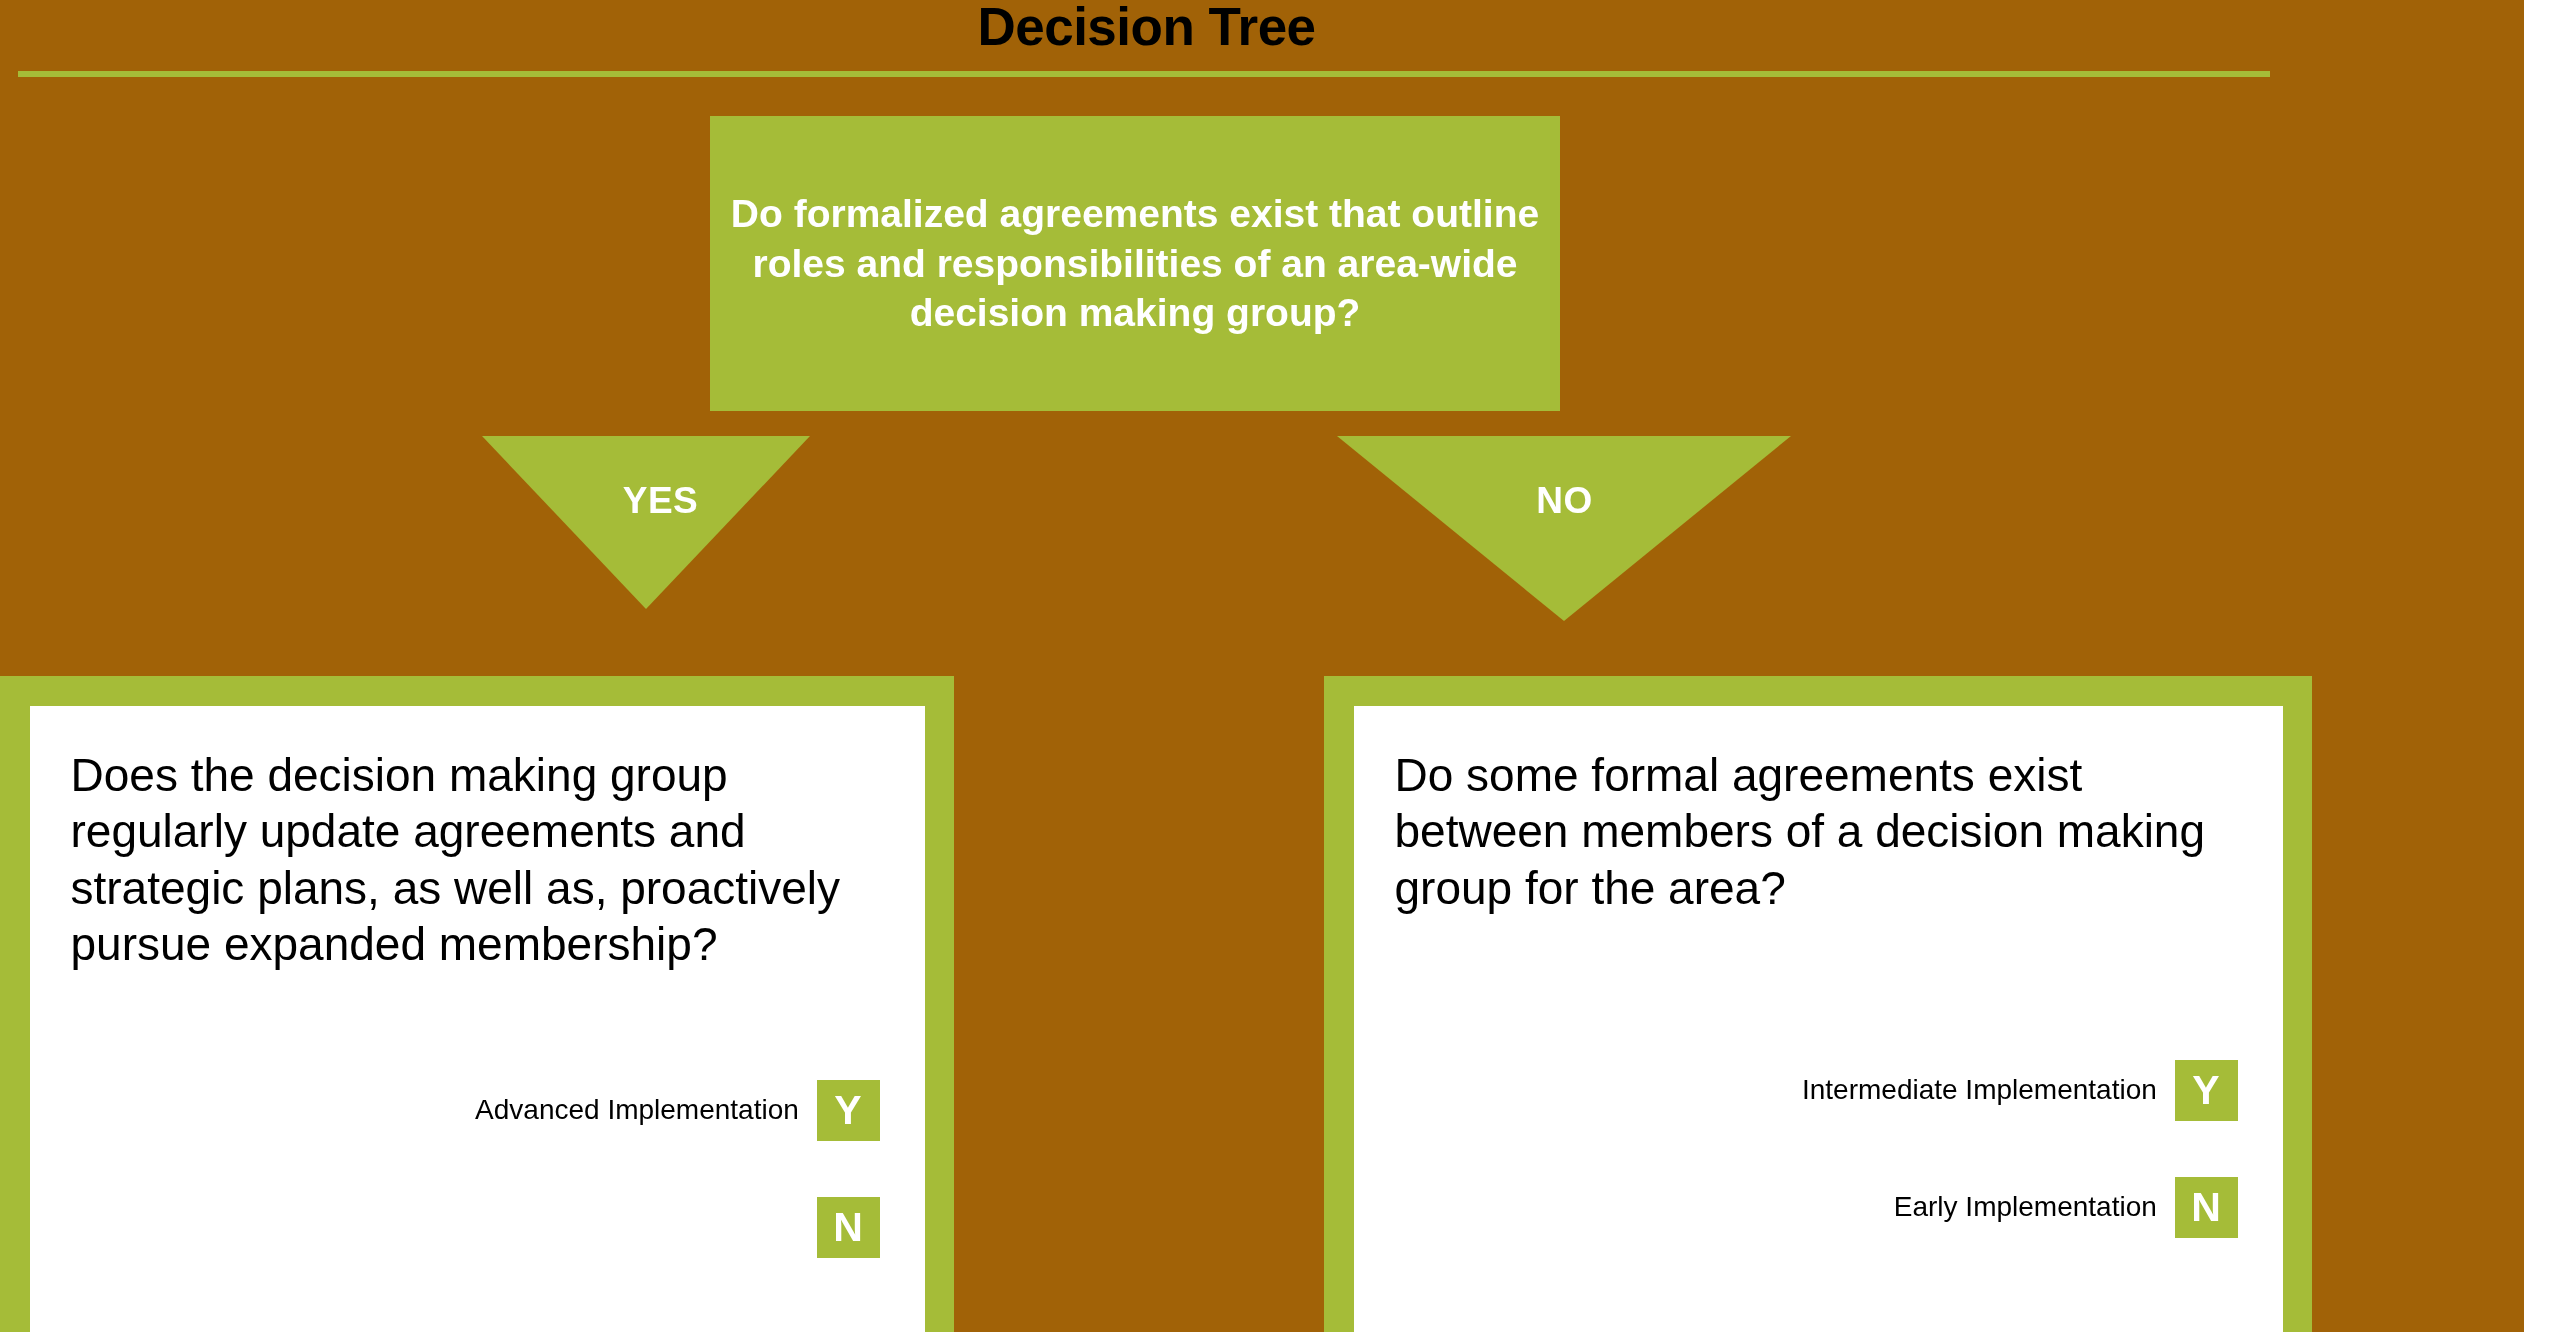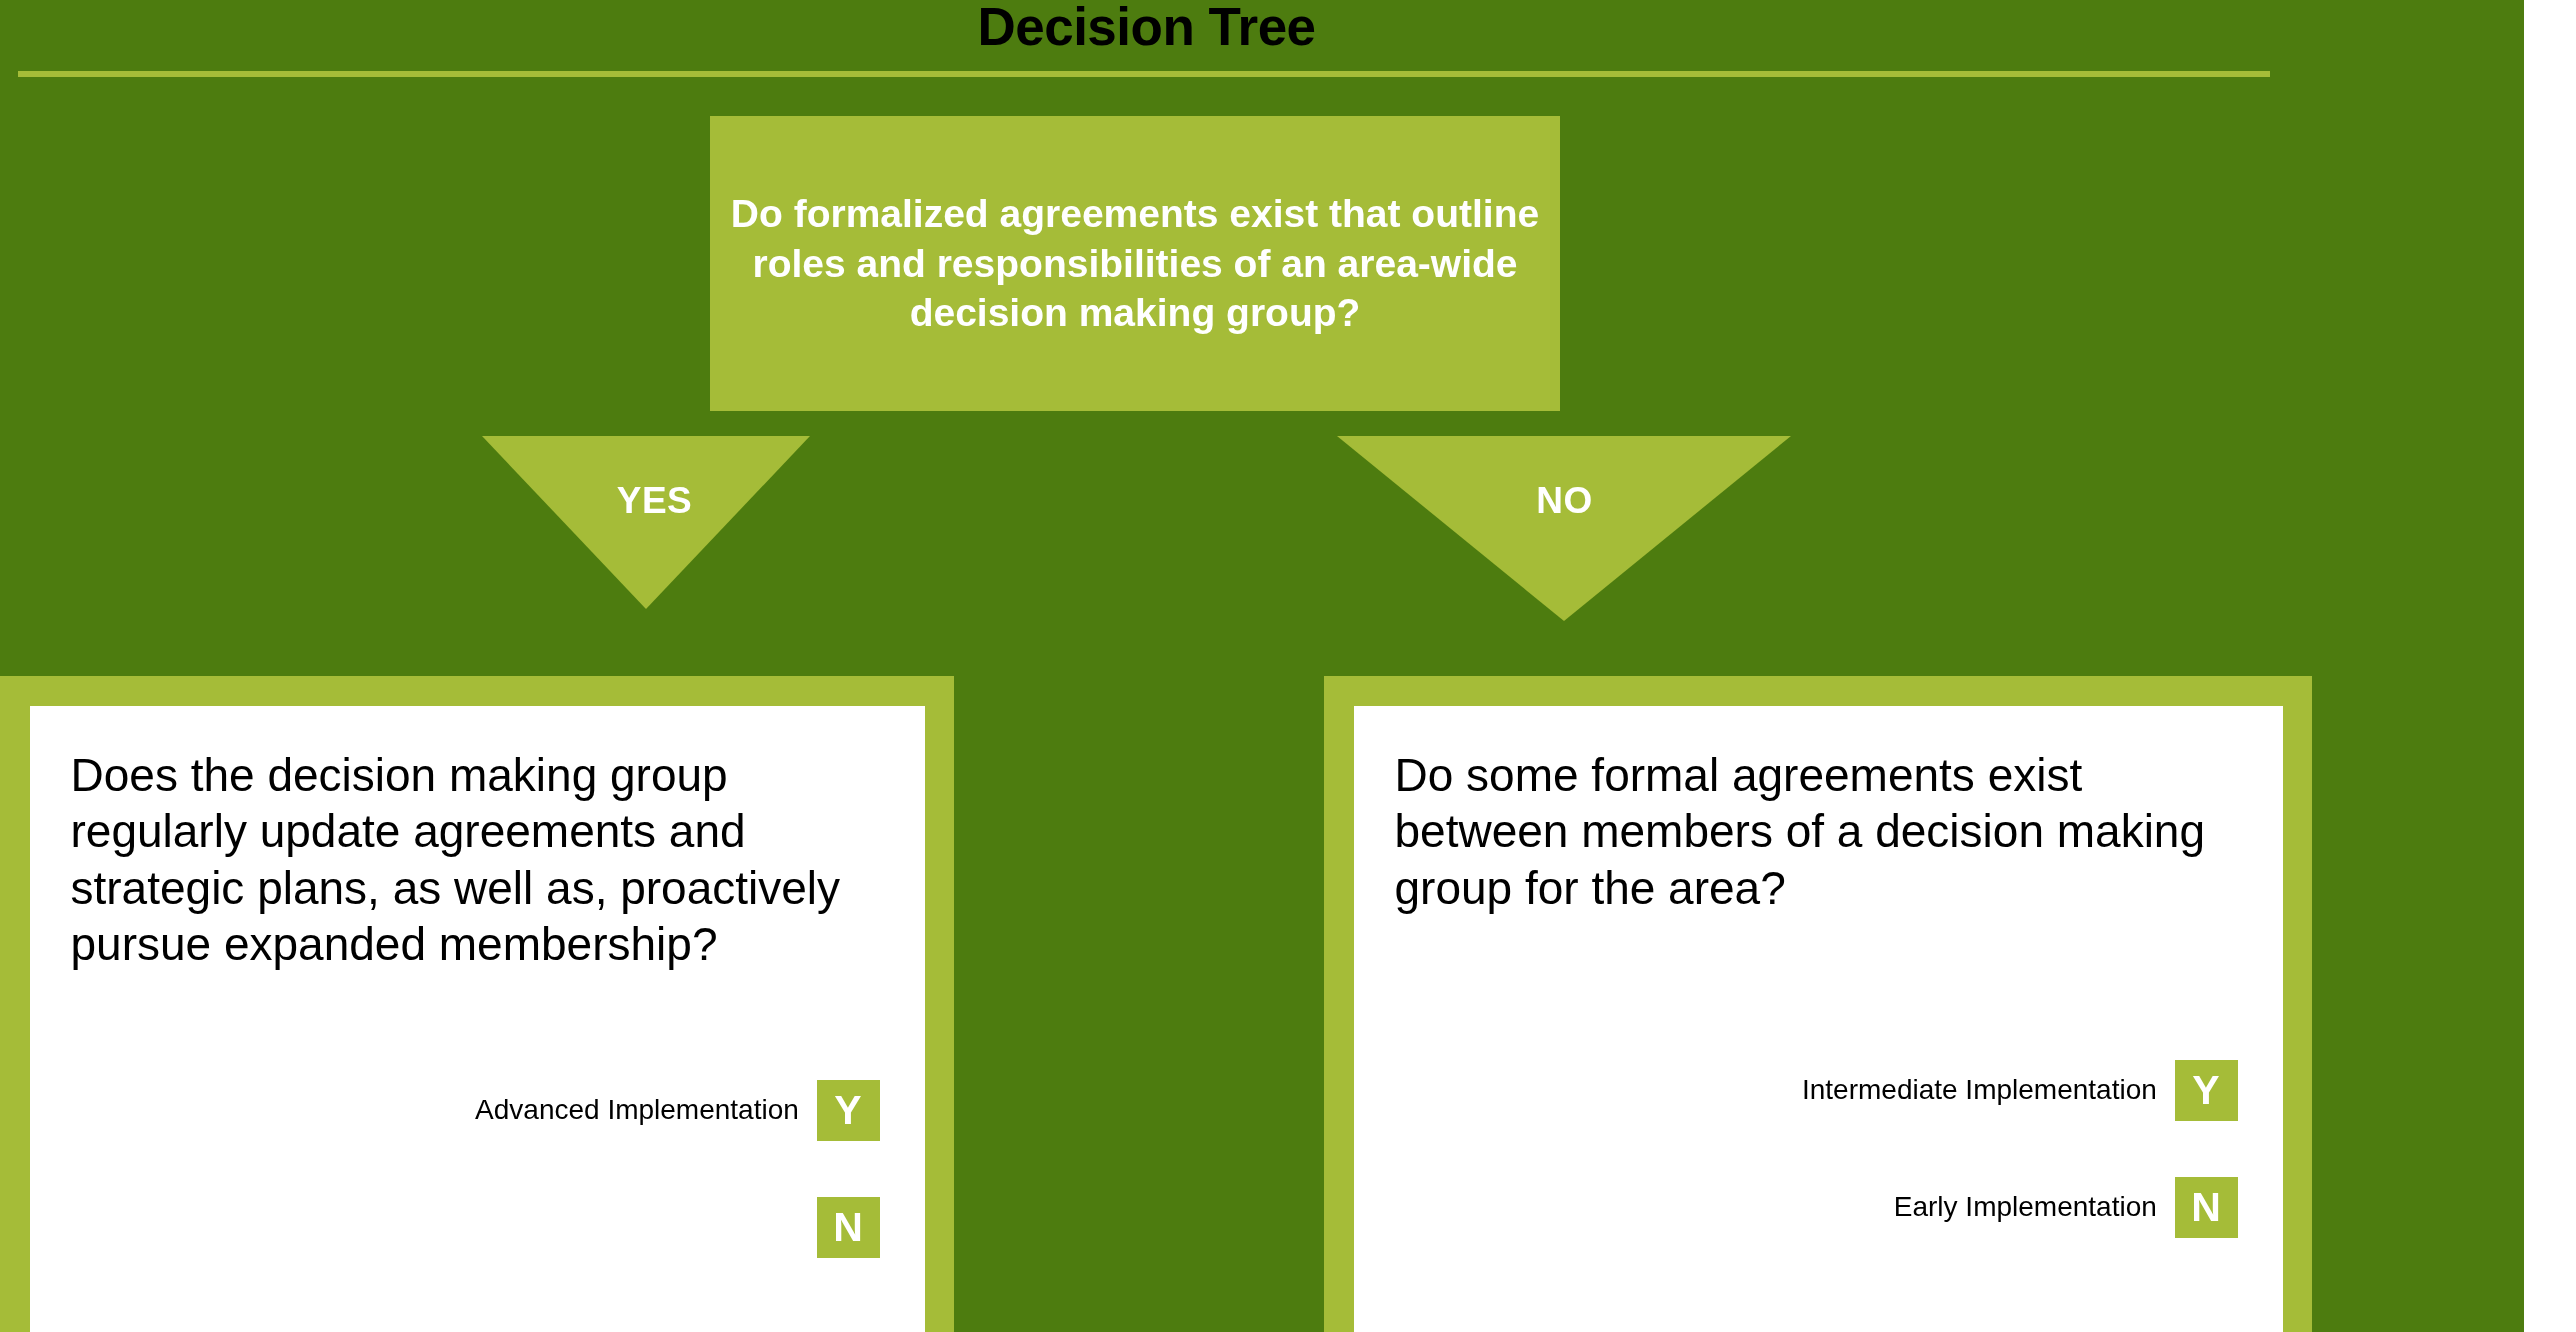--- a/index.html
+++ b/index.html
@@ -7,21 +7,21 @@
     padding: 0;
     background: #ffffff;
   }
   body {
     font-family: "Liberation Sans", sans-serif;
   }
   #canvas {
     position: relative;
     width: 2524px;
     height: 1333px;
-    background: #4d7c0f;
+    background: #a16207;
     overflow: hidden;
   }
 
   
   .title {
     position: absolute;
     left: 0;
     top: -3.9px;
     width: 2293px;
     text-align: center;
@@ -93,21 +93,21 @@
     white-space: nowrap;
   }
 
   #arrow-yes { left: 482px; top: 436px; }
   #arrow-yes .tri {
     border-left-width: 164px;
     border-right-width: 164px;
     border-top-width: 173px;
   }
   #arrow-yes .arrow-label {
-    left: 8px; top: 44px; width: 329px; text-align: center;
+    left: 14px; top: 44px; width: 329px; text-align: center;
   }
 
   #arrow-no { left: 1337px; top: 436px; }
   #arrow-no .tri {
     border-left-width: 227px;
     border-right-width: 227px;
     border-top-width: 185px;
   }
   #arrow-no .arrow-label {
     left: 0; top: 44px; width: 455px; text-align: center;

